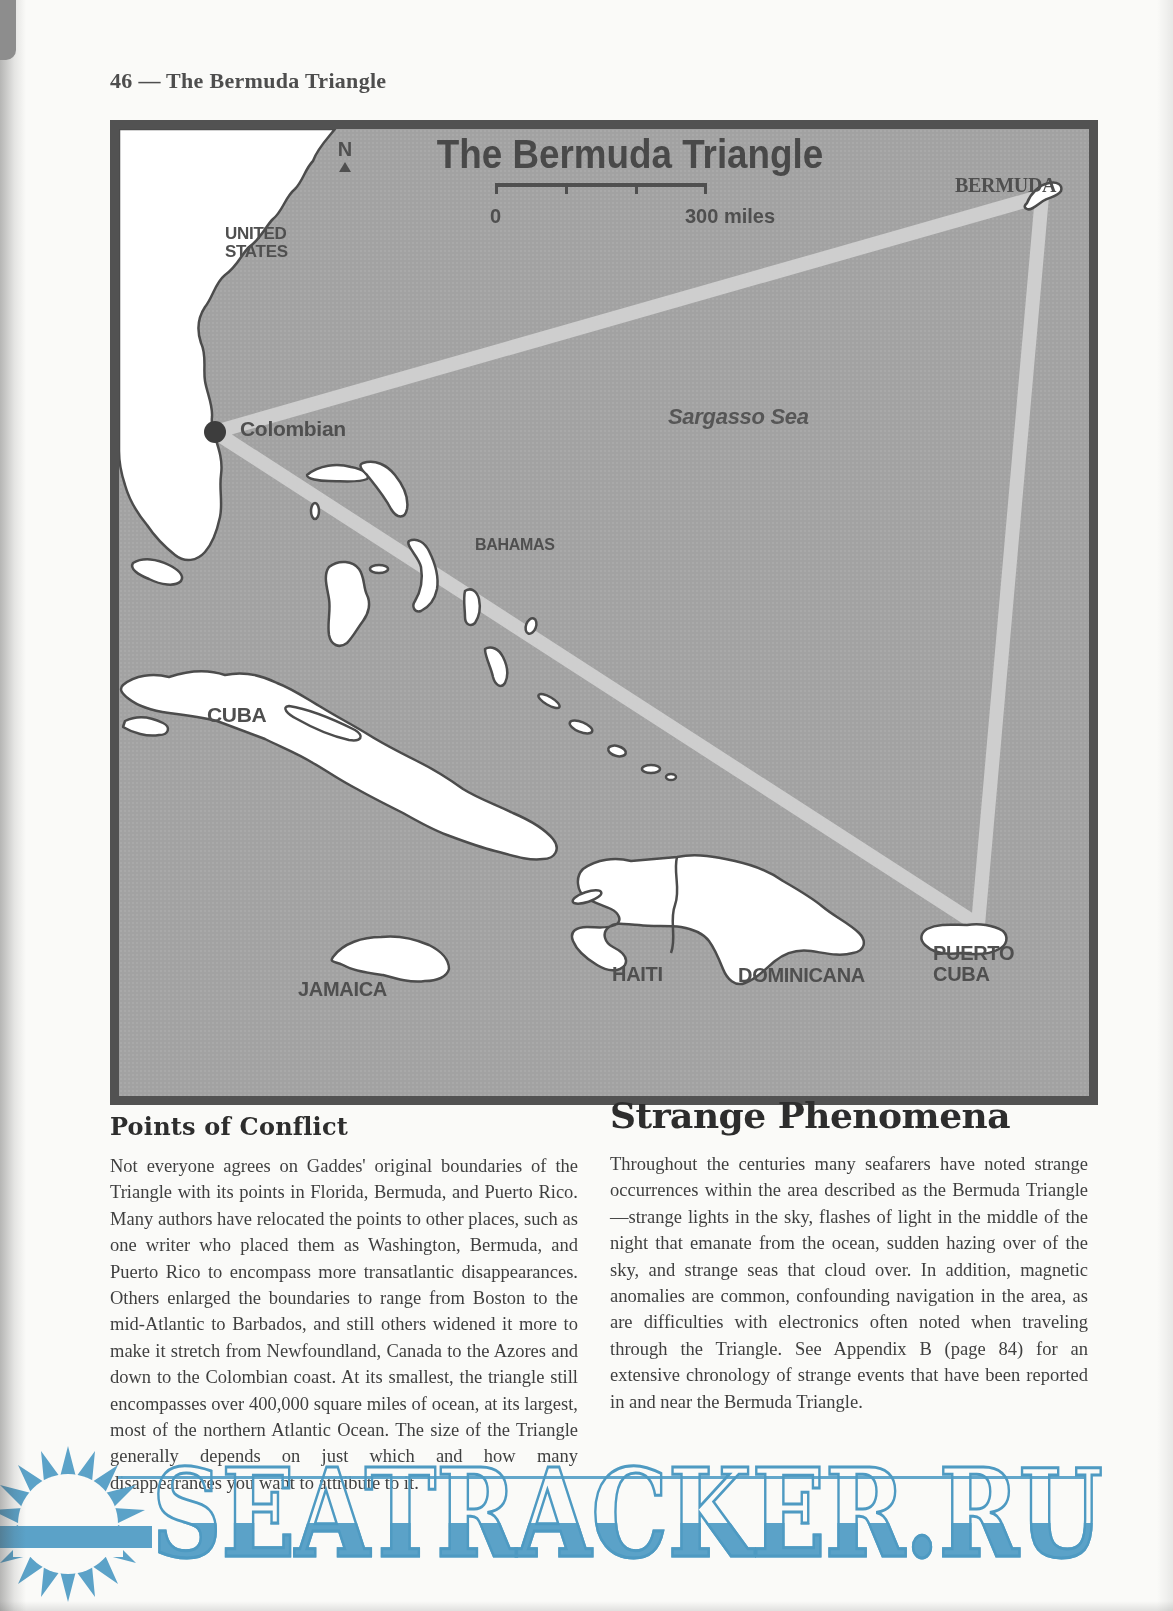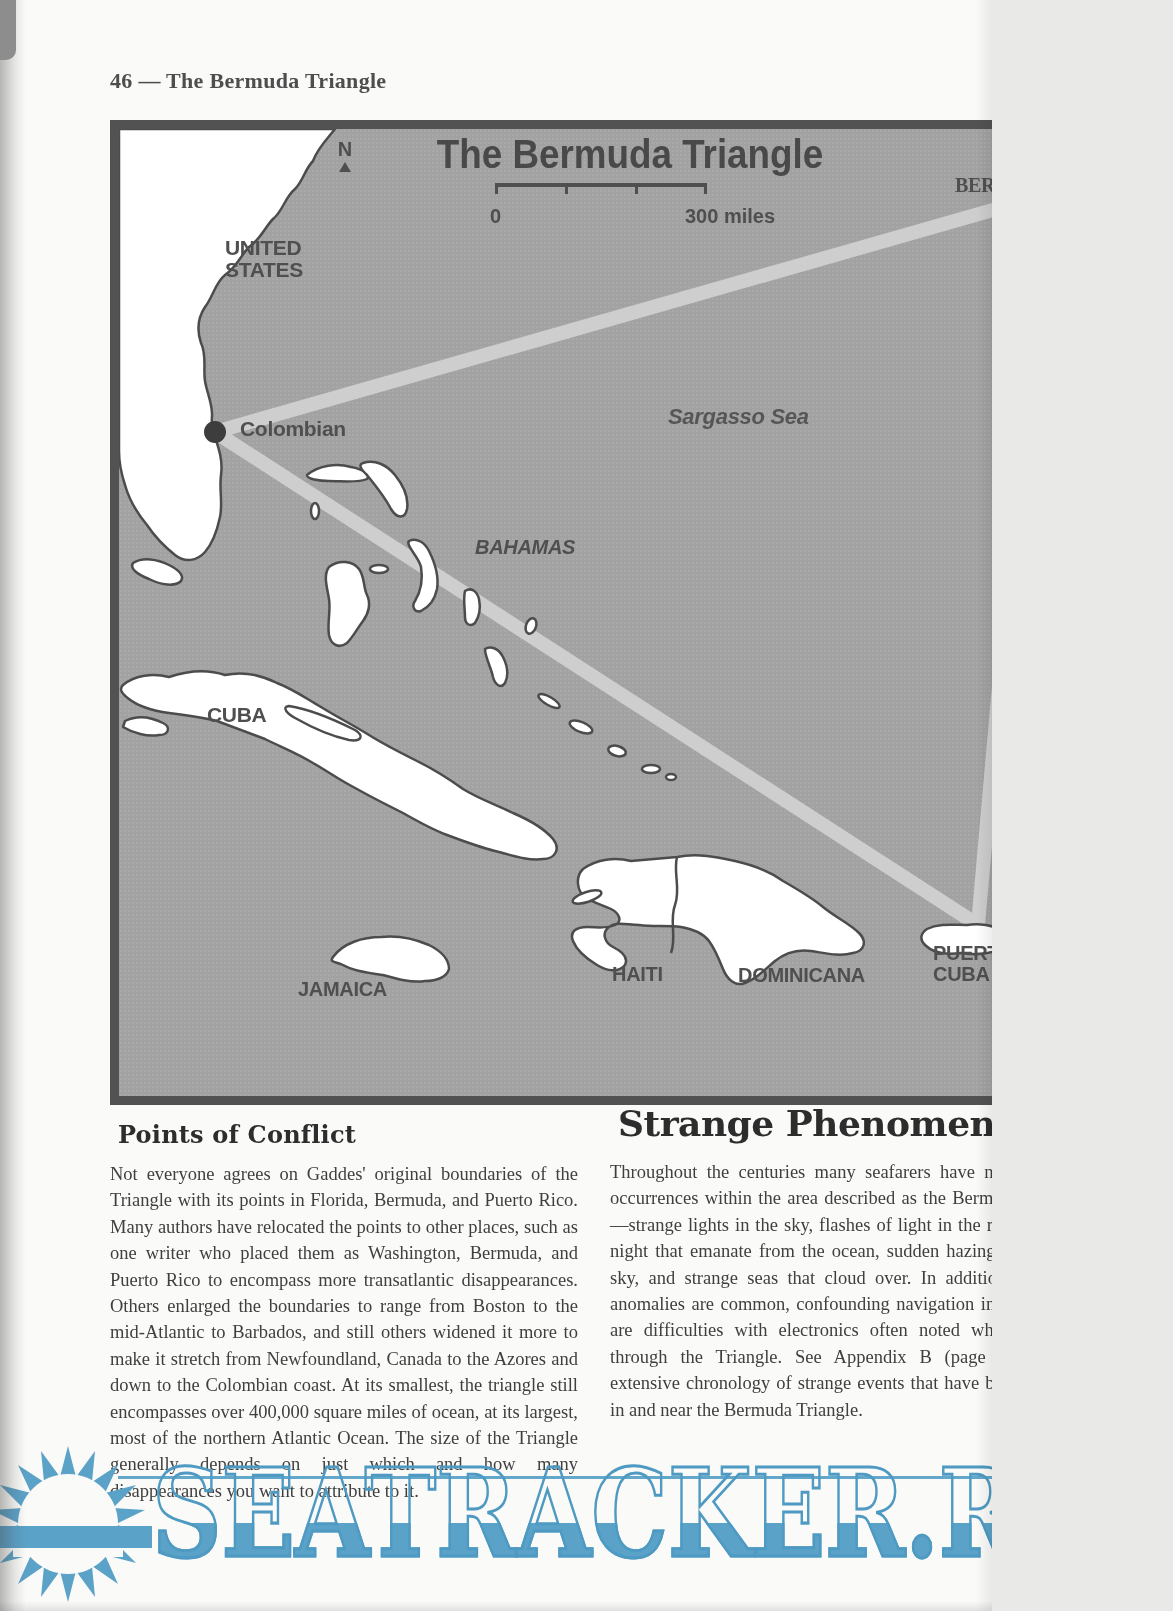--- a/index.html
+++ b/index.html
@@ -2,21 +2,21 @@
 <html style="--sea: #a2a2a2; --land: #ffffff; --coast: #4c4c4c; --tri: #cecece; --frame: #525252; --label: #4f4f4f; --ink: #3f3f3f; --blue: #5ba2c8; --bluestroke: #4e9ac2;"><head>
 <meta charset="utf-8">
 <style>
   :root{
     --sea:#a2a2a2; --land:#ffffff; --coast:#4c4c4c; --tri:#cecece;
     --frame:#525252; --label:#4f4f4f; --ink:#3f3f3f; --blue:#5ba2c8; --bluestroke:#4e9ac2;
     --paper:#fafaf8;
   }
   html,body{margin:0;padding:0;}
   body{width:1173px;height:1611px;background:#e9e9e7;}
-  .page{position:relative;width:992px;height:1611px;background:var(--paper);overflow:hidden;
+  .page{position:relative;width:1173px;height:1611px;background:var(--paper);overflow:hidden;
         font-family:"Liberation Serif",serif;}
   
   .edge-left{position:absolute;left:0;top:0;bottom:0;width:26px;z-index:40;pointer-events:none;
      background:linear-gradient(to right,rgba(70,70,70,.38),rgba(70,70,70,.12) 55%,rgba(70,70,70,0));}
   .corner-smudge{position:absolute;left:0;top:0;width:16px;height:60px;background:#8d8d8d;z-index:41;
      border-bottom-right-radius:10px;}
   .edge-right{position:absolute;right:0;top:0;bottom:0;width:16px;z-index:40;pointer-events:none;
      background:linear-gradient(to left,rgba(0,0,0,.07),rgba(0,0,0,0));}
   .edge-bottom{position:absolute;left:0;right:0;bottom:0;height:10px;z-index:40;pointer-events:none;
      background:linear-gradient(to top,rgba(0,0,0,.10),rgba(0,0,0,0));}
@@ -27,24 +27,24 @@
   
   .map{position:absolute;left:110px;top:120px;width:988px;height:985px;box-sizing:border-box;
      border:9px solid var(--frame);background:var(--sea);
      background-image:radial-gradient(rgba(255,255,255,.07) 1px,transparent 1px);
      background-size:4px 4px;z-index:1;}
   .map svg{position:absolute;left:0;top:0;width:970px;height:967px;}
   .map-label{position:absolute;font-family:"Liberation Sans",sans-serif;font-weight:bold;
      color:var(--label);white-space:nowrap;letter-spacing:-.3px;line-height:1.05;}
   .map-title{left:511px;top:4px;font-size:40px;color:#494949;transform:translateX(-50%) scaleX(.92);
      transform-origin:center top;letter-spacing:0;}
-  .lbl-us{left:106px;top:96px;font-size:21px;margin-top:12px;}
+  .lbl-us{left:106px;top:96px;font-size:17px;}
   .lbl-melbourne{left:121px;top:289px;font-size:21px;}
   .lbl-sargasso{left:549px;top:276px;font-size:22px;font-style:italic;color:#565656;}
-  .lbl-bahamas{left:356px;top:408px;font-size:20px;font-style:italic;}
+  .lbl-bahamas{left:356px;top:408px;font-size:16px;}
   .lbl-cuba{left:88px;top:575px;font-size:21px;}
   .lbl-jamaica{left:179px;top:850px;font-size:20px;}
   .lbl-haiti{left:493px;top:835px;font-size:20px;text-align:center;}
   .lbl-dominicana{left:619px;top:836px;font-size:20px;}
   .lbl-pr{left:814px;top:814px;font-size:20px;}
   .lbl-bermuda{left:836px;top:46px;font-size:20px;font-family:Liberation Serif, serif;}
   .compass{position:absolute;left:213px;top:10px;text-align:center;width:26px;}
   .compass .n{font-family:"Liberation Sans",sans-serif;font-weight:bold;font-size:20px;color:var(--label);line-height:1;}
   .compass .arrow{width:0;height:0;border-left:6px solid transparent;border-right:6px solid transparent;
      border-bottom:10px solid var(--label);margin:3px auto 0;}
@@ -52,21 +52,21 @@
   .sb-line{position:absolute;left:0;top:0;width:212px;height:4px;background:var(--label);}
   .sb-tick{position:absolute;top:0;width:3px;height:11px;background:var(--label);}
   .sb-t0{left:0;} .sb-t1{left:70px;} .sb-t2{left:140px;} .sb-t3{left:209px;}
   .sb-zero{position:absolute;left:-5px;top:22px;font-family:"Liberation Sans",sans-serif;
      font-weight:bold;font-size:20px;color:var(--label);}
   .sb-max{position:absolute;left:150px;top:22px;font-family:"Liberation Sans",sans-serif;
      font-weight:bold;font-size:20px;color:var(--label);white-space:nowrap;margin-left:40px;}
 
   
   .col{position:absolute;z-index:2;}
-  .col h2{font-family:"DejaVu Serif",serif;font-weight:bold;color:#2d2d2d;margin:8px;}
+  .col h2{font-family:"DejaVu Serif",serif;font-weight:bold;color:#2d2d2d;margin:0;}
   .col p{font-family:"Liberation Serif",serif;font-size:18.5px;line-height:26.4px;
      text-align:justify;color:var(--ink);margin:0;}
   .col-left{left:110px;top:1112px;width:468px;}
   .col-left h2{font-size:24px;margin-bottom:12px;letter-spacing:.2px;}
   .col-right{left:610px;top:1094px;width:478px;}
   .col-right h2{font-size:36px;margin-bottom:15px;letter-spacing:-.5px;}
 
   
   .wm-line{position:absolute;left:118px;top:1476px;width:966px;height:3px;background:var(--blue);
      z-index:30;opacity:.95;}

